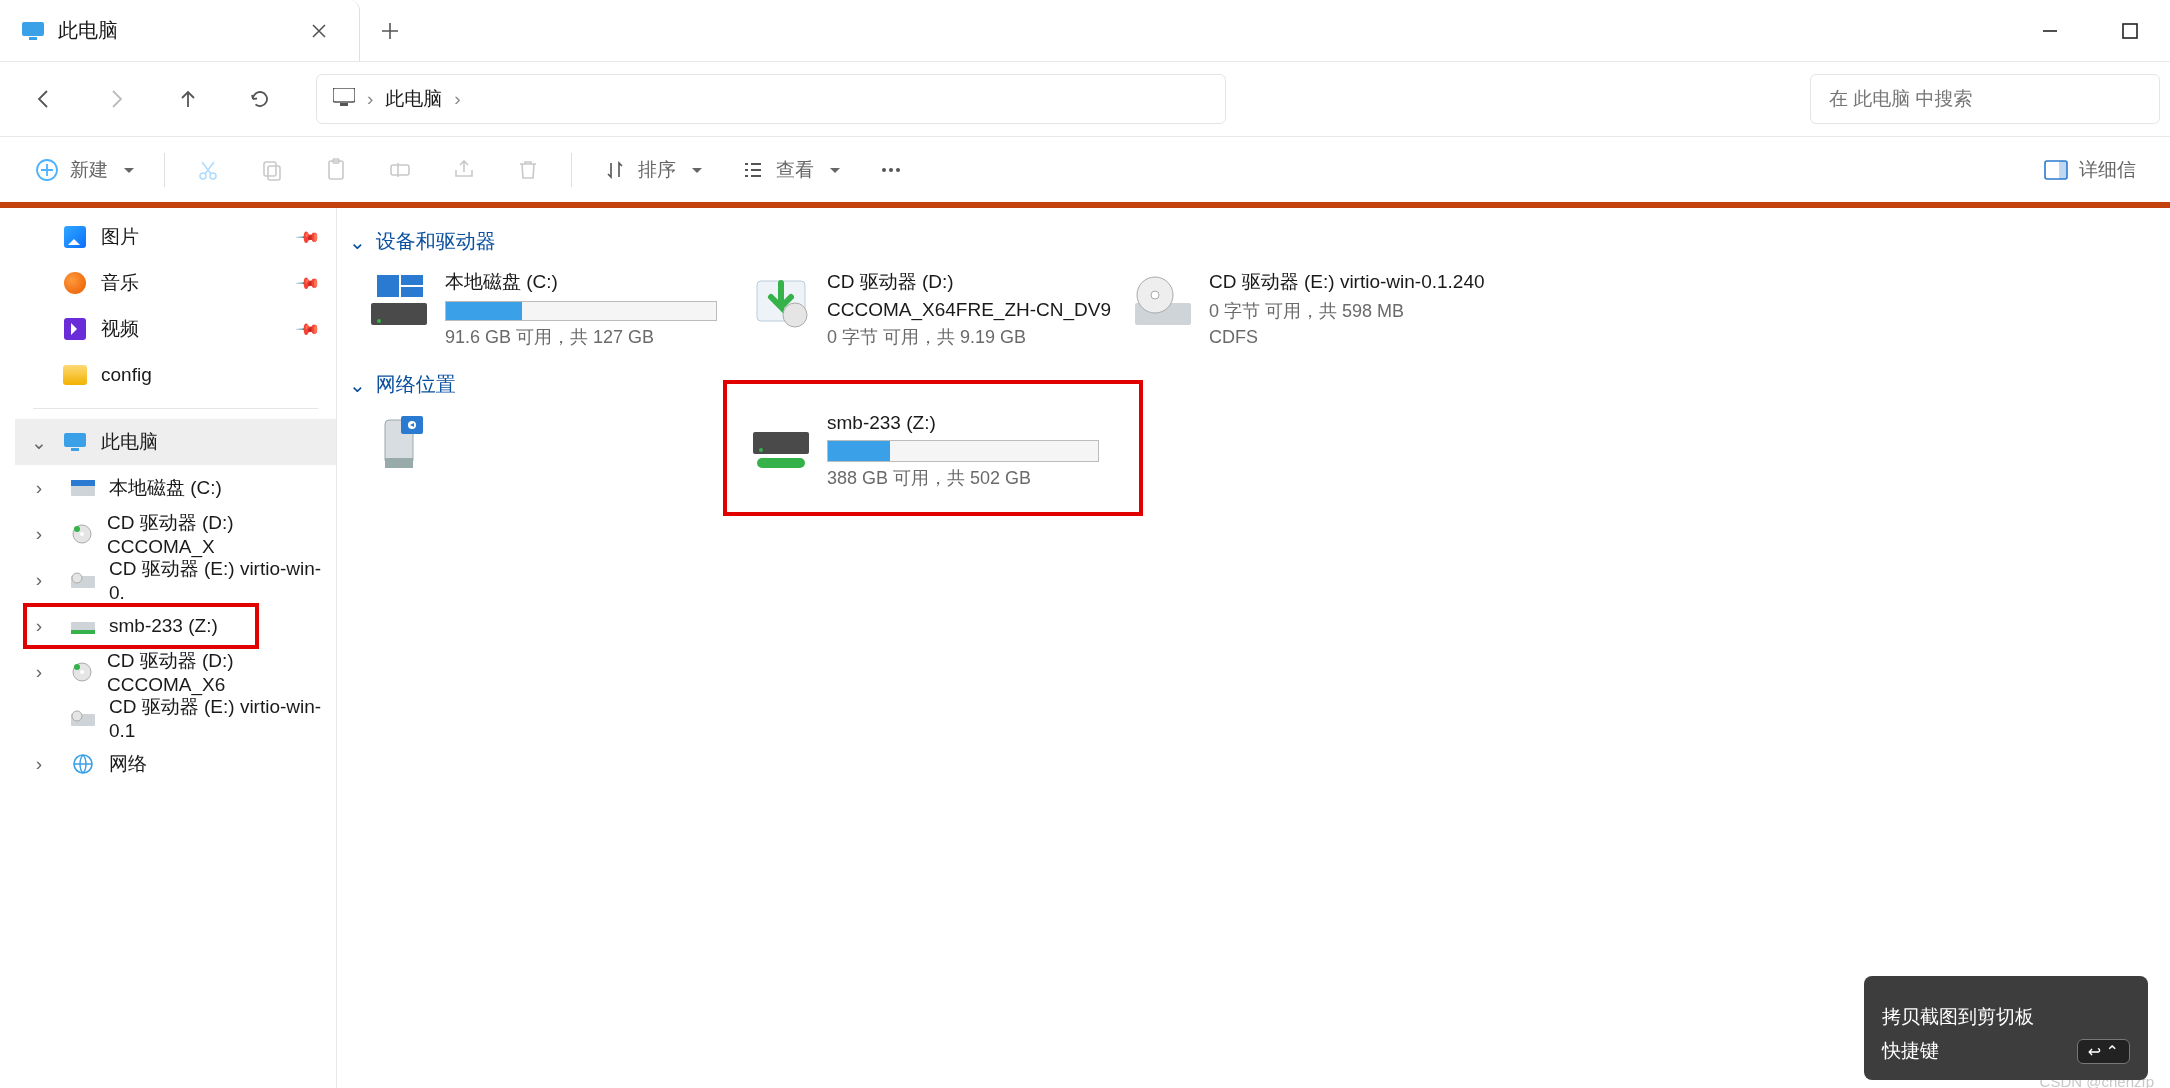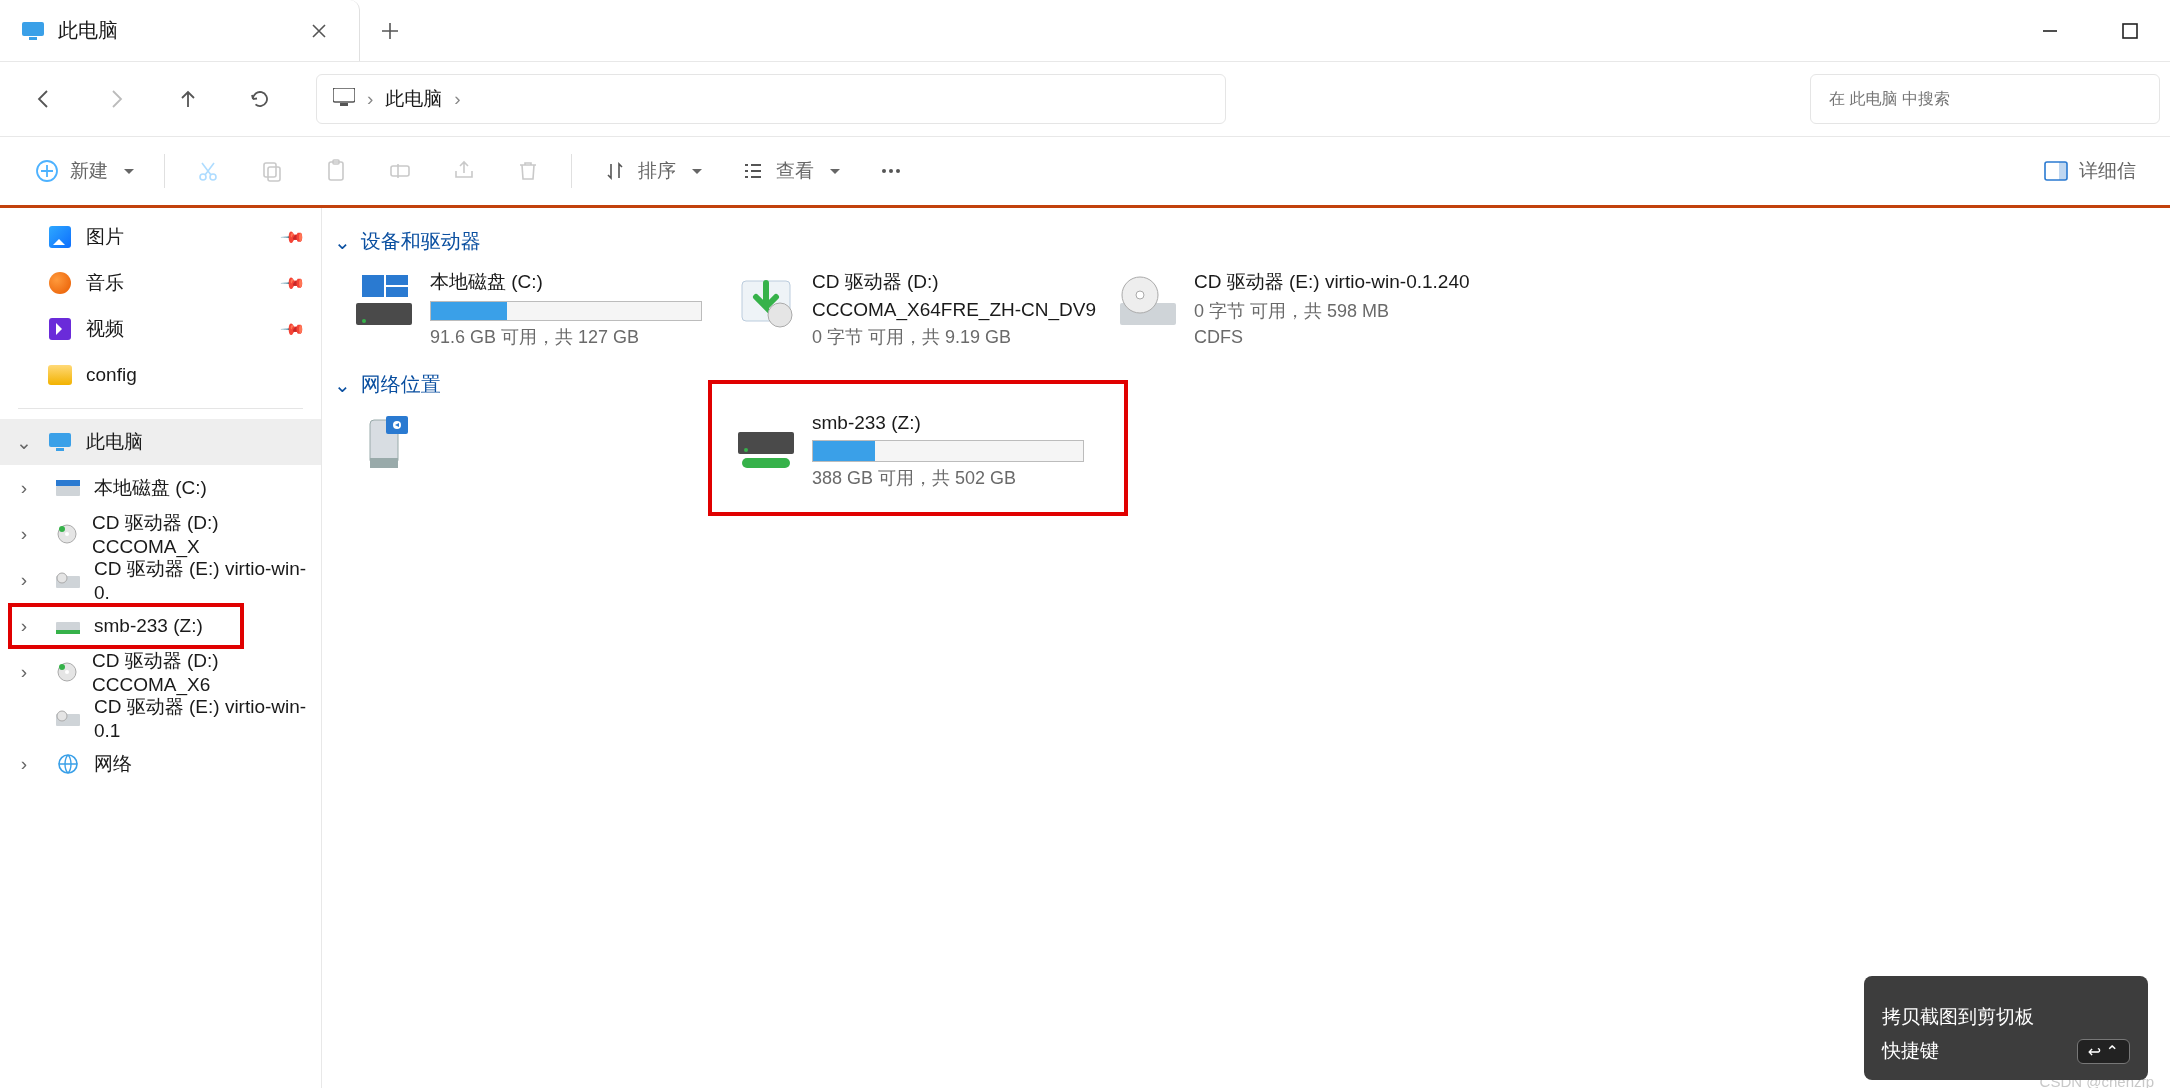--- a/index.html
+++ b/index.html
@@ -17,34 +17,34 @@
   .titlebar svg { display: block; }
 
   
   .addrbar { height: 74px; display: flex; align-items: center; padding: 0 10px; gap: 4px; }
   .navbtn { width: 68px; height: 50px; display: flex; align-items: center; justify-content: center; color: #555; border-radius: 4px; }
   .navbtn.disabled { color: #bbb; }
   .addrpath { display: flex; align-items: center; gap: 12px; margin-left: 18px; height: 50px; border: 1px solid #e5e5e5; border-radius: 6px; padding: 0 16px; flex: 0 0 auto; width: 910px; }
   .crumb { display: flex; align-items: center; gap: 14px; }
   .chev { color: #888; }
   .search { margin-left: auto; width: 350px; height: 50px; border: 1px solid #e5e5e5; border-radius: 6px; display: flex; align-items: center; padding: 0 18px; color: #666; }
-  .search input { border: none; outline: none; font-size: 16px; width: 100%; color: #666; background: transparent; }
-
-  
-  .toolbar { height: 72px; border-top: 1px solid #e8e8e8; border-bottom: 3px solid #c2410c; display: flex; align-items: center; padding: 0 18px; gap: 6px; }
+  .search input { border: none; outline: none; font-size: 19px; width: 100%; color: #666; background: transparent; }
+
+  
+  .toolbar { height: 72px; border-top: 1px solid #e8e8e8; border-bottom: 6px solid #c2410c; display: flex; align-items: center; padding: 0 18px; gap: 6px; }
   .tbtn { height: 48px; display: flex; align-items: center; gap: 10px; padding: 0 16px; border-radius: 4px; color: #666; }
   .tbtn .ico { width: 26px; height: 26px; display: flex; align-items: center; justify-content: center; }
   .tbtn.disabled { opacity: .45; }
   .tsep { width: 1px; height: 34px; background: #e0e0e0; margin: 0 8px; }
   .blue { color: #4db2ff; }
   .drop::after { content: ""; border: 5px solid transparent; border-top-color: #666; margin-left: 6px; transform: translateY(3px); }
   .spacer { flex: 1; }
 
   
-  .main { display: flex; height: calc(1088px - 62px - 74px - 72px); }
+  .main { display: flex; height: calc(1088px - 62px - 74px - 72px); margin-left: 15px; }
   .sidebar { width: 322px; border-right: 1px solid #e8e8e8; padding-top: 6px; overflow: hidden; }
   .sbitem { display: flex; align-items: center; height: 46px; padding: 0 14px 0 48px; gap: 14px; position: relative; }
   .sbitem .pin { position: absolute; right: 18px; color: #888; transform: rotate(45deg); font-size: 16px; }
   .sbitem .exp { position: absolute; left: 14px; width: 20px; text-align: center; color: #666; }
   .sbitem.selected { background: #eeeeee; }
   .sbitem .ico { width: 24px; height: 24px; display:flex; align-items:center; justify-content:center; }
   .sbdivider { height: 1px; background: #e5e5e5; margin: 10px 18px; }
   .sbitem.indent { padding-left: 56px; }
   .hl-red { position: absolute; border: 4px solid #e00000; pointer-events: none; }
 

